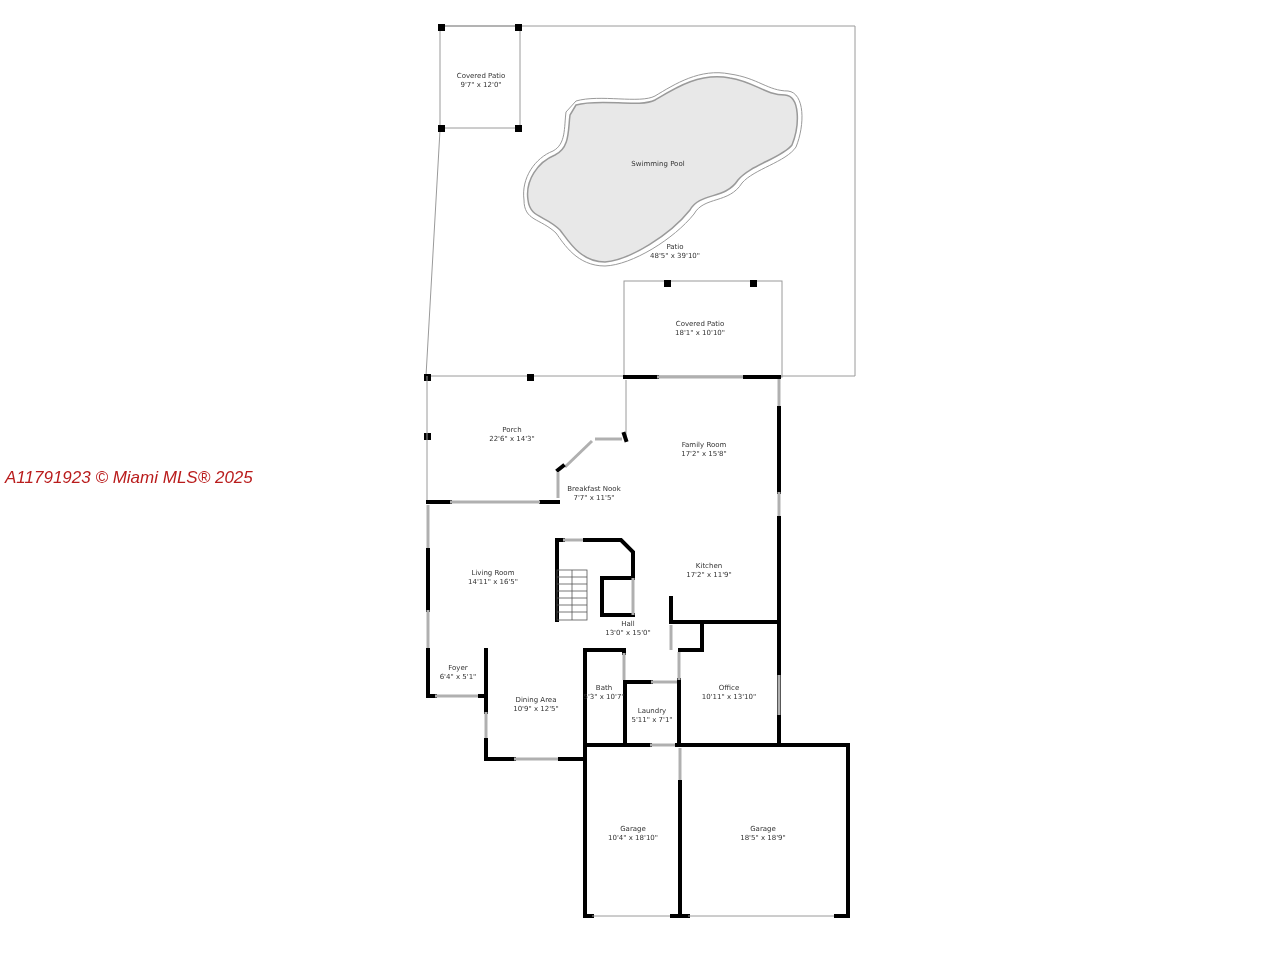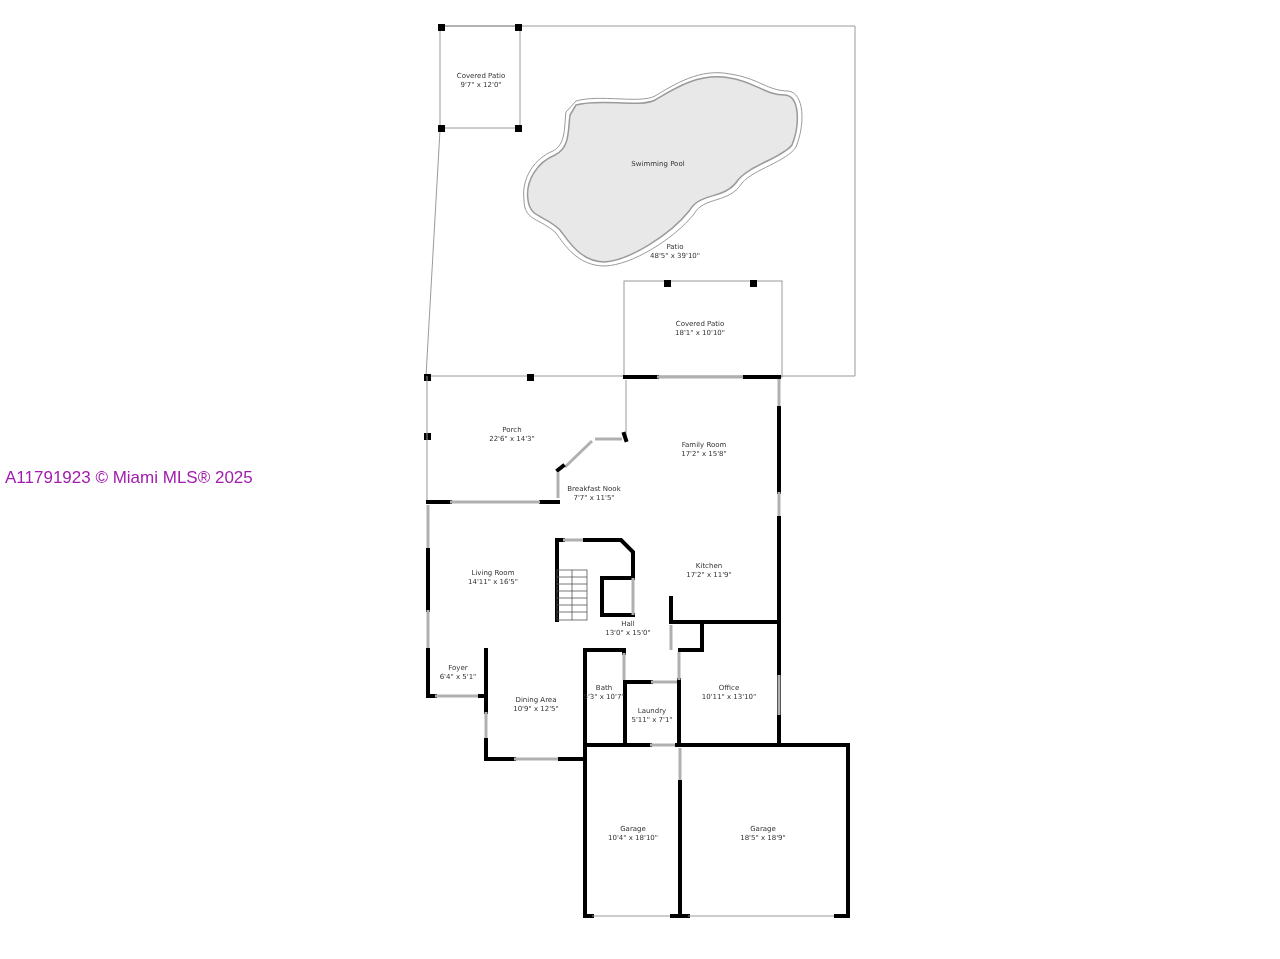--- a/index.html
+++ b/index.html
@@ -1,18 +1,18 @@
 <!DOCTYPE html>
 <html><head>
 <meta charset="utf-8">
 <style>
   html,body{margin:0;padding:0;background:#ffffff;}
   body{width:1280px;height:959px;position:relative;overflow:hidden;font-family:"DejaVu Sans",sans-serif;}
   #plan{position:absolute;left:0;top:0;width:1280px;height:959px;}
-  .watermark{position:absolute;left:5px;top:468px;font-family:"Liberation Sans",sans-serif;font-size:17px;color:#a21caf;white-space:nowrap;}
+  .watermark{position:absolute;left:5px;top:468px;font-family:"Liberation Sans",sans-serif;font-size:17px;color:#b91c1c;white-space:nowrap;font-style:italic;}
   .lbl{font-family:"DejaVu Sans",sans-serif;font-size:7px;fill:#333;text-anchor:middle;}
   .thin{stroke:#9a9a9a;stroke-width:1;fill:none;}
   .wall{stroke:#000;stroke-width:4;fill:none;stroke-linecap:square;}
   .win{stroke:#b0b0b0;stroke-width:3;fill:none;}
   .post{fill:#000;}
 </style>
 </head>
 <body>
 
 <div class="watermark">A11791923 © Miami MLS® 2025</div>

